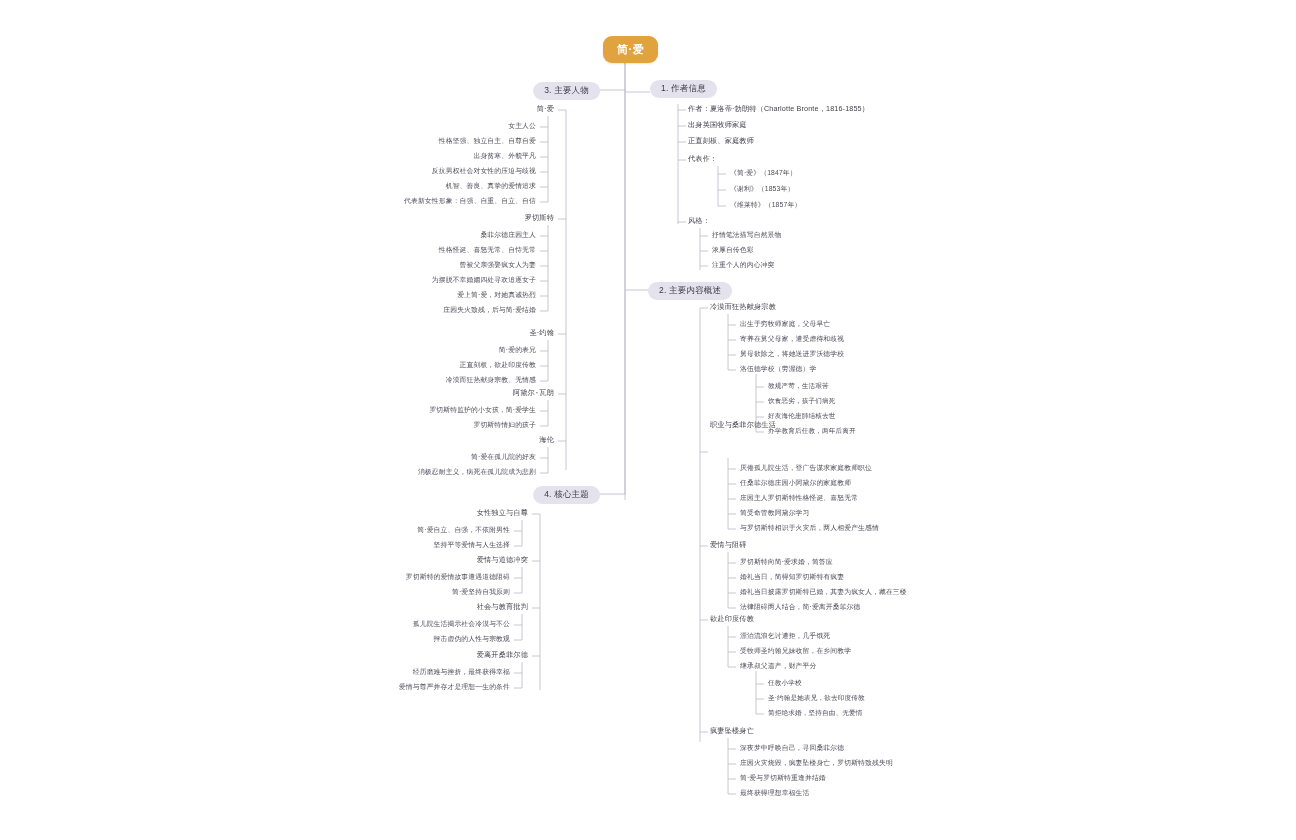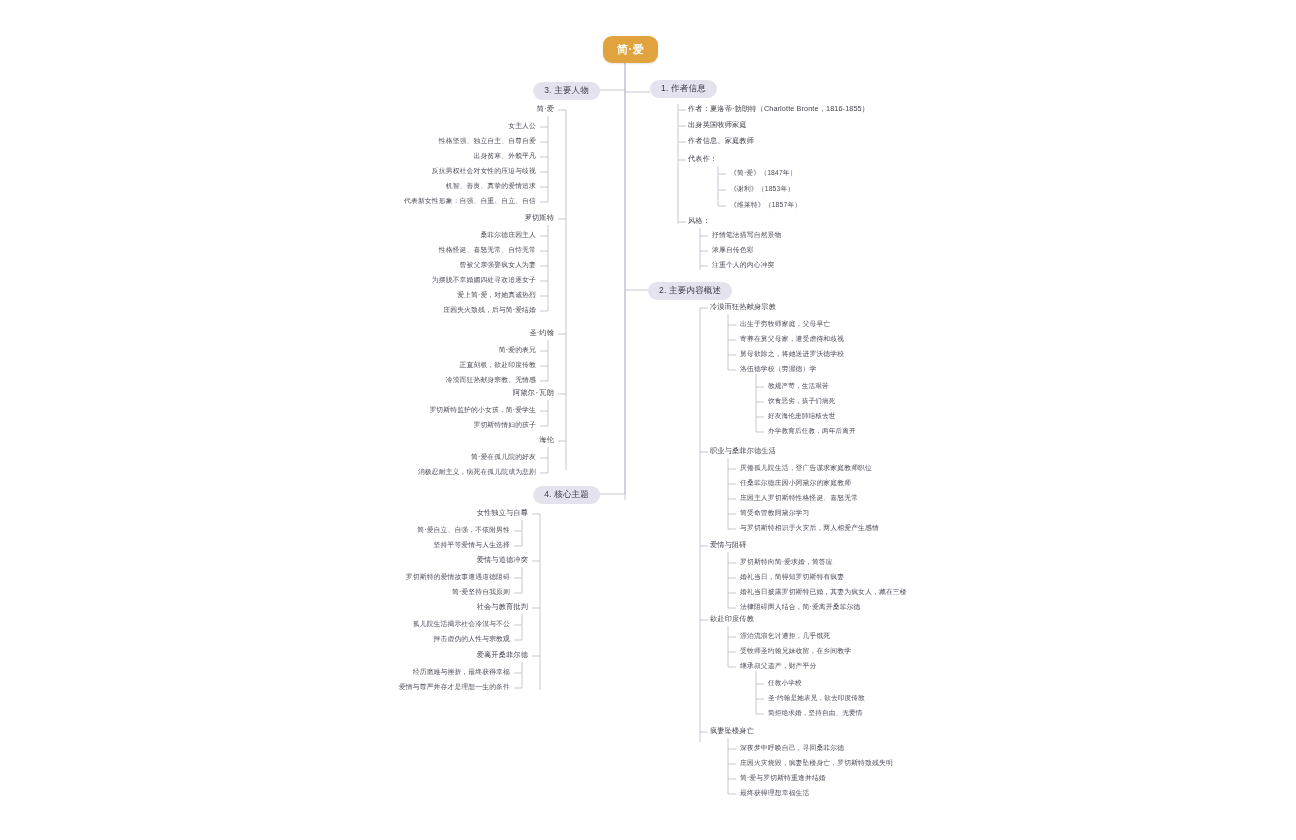--- a/index.html
+++ b/index.html
@@ -168,40 +168,40 @@
       <path d="M 532 656 L 540 656" stroke="#b9b8c8" fill="none" stroke-width="0.8"></path>
       <path d="M 522 662 L 522 688" stroke="#b9b8c8" fill="none" stroke-width="0.8"></path>
       <path d="M 514 673 L 522 673" stroke="#b9b8c8" fill="none" stroke-width="0.8"></path>
       <path d="M 514 688 L 522 688" stroke="#b9b8c8" fill="none" stroke-width="0.8"></path>
     </svg>
   <div id="nodes">
       <div class="node root" style="left: 603px; top: 36px;">简·爱</div>
       <div class="node branch" style="left: 650px; top: 80px;">1. 作者信息</div>
       <div class="node leaf l2" style="left: 688px; top: 105px;">作者：夏洛蒂·勃朗特（Charlotte Bronte，1816-1855）</div>
       <div class="node leaf l2" style="left: 688px; top: 121px;">出身英国牧师家庭</div>
-      <div class="node leaf l2" style="left: 688px; top: 137px;">作者信息、家庭教师</div>
+      <div class="node leaf l2" style="left: 688px; top: 137px;">正直刻板、家庭教师</div>
       <div class="node leaf l2" style="left: 688px; top: 155px;">代表作：</div>
       <div class="node leaf l2" style="left: 688px; top: 217px;">风格：</div>
       <div class="node leaf l3" style="left: 730px; top: 169px;">《简·爱》（1847年）</div>
       <div class="node leaf l3" style="left: 730px; top: 185px;">《谢利》（1853年）</div>
       <div class="node leaf l3" style="left: 730px; top: 201px;">《维莱特》（1857年）</div>
       <div class="node leaf l3" style="left: 712px; top: 231px;">抒情笔法描写自然景物</div>
       <div class="node leaf l3" style="left: 712px; top: 246px;">浓厚自传色彩</div>
       <div class="node leaf l3" style="left: 712px; top: 261px;">注重个人的内心冲突</div>
       <div class="node branch" style="left: 648px; top: 282px;">2. 主要内容概述</div>
       <div class="node leaf l2" style="left: 710px; top: 303px;">冷漠而狂热献身宗教</div>
       <div class="node leaf l3" style="left: 740px; top: 320px;">出生于穷牧师家庭，父母早亡</div>
       <div class="node leaf l3" style="left: 740px; top: 335px;">寄养在舅父母家，遭受虐待和歧视</div>
       <div class="node leaf l3" style="left: 740px; top: 350px;">舅母欲除之，将她送进罗沃德学校</div>
       <div class="node leaf l3" style="left: 740px; top: 365px;">洛伍德学校（劳渥德）学</div>
       <div class="node leaf l4" style="left: 768px; top: 382px;">教规严苛，生活艰苦</div>
       <div class="node leaf l4" style="left: 768px; top: 397px;">饮食恶劣，孩子们病死</div>
       <div class="node leaf l4" style="left: 768px; top: 412px;">好友海伦患肺结核去世</div>
       <div class="node leaf l4" style="left: 768px; top: 427px;">办学教育后任教，两年后离开</div>
-      <div class="node leaf l2" style="left: 710px; top: 447px; text-align: right;">职业与桑菲尔德生活</div>
+      <div class="node leaf l2" style="left: 710px; top: 421px; text-align: right;">职业与桑菲尔德生活</div>
       <div class="node leaf l3" style="left: 740px; top: 464px;">厌倦孤儿院生活，登广告谋求家庭教师职位</div>
       <div class="node leaf l3" style="left: 740px; top: 479px;">任桑菲尔德庄园小阿黛尔的家庭教师</div>
       <div class="node leaf l3" style="left: 740px; top: 494px;">庄园主人罗切斯特性格怪诞、喜怒无常</div>
       <div class="node leaf l3" style="left: 740px; top: 509px;">简受命管教阿黛尔学习</div>
       <div class="node leaf l3" style="left: 740px; top: 524px;">与罗切斯特相识于火灾后，两人相爱产生感情</div>
       <div class="node leaf l2" style="left: 710px; top: 541px;">爱情与阻碍</div>
       <div class="node leaf l3" style="left: 740px; top: 558px;">罗切斯特向简·爱求婚，简答应</div>
       <div class="node leaf l3" style="left: 740px; top: 573px;">婚礼当日，简得知罗切斯特有疯妻</div>
       <div class="node leaf l3" style="left: 740px; top: 588px;">婚礼当日披露罗切斯特已婚，其妻为疯女人，藏在三楼</div>
       <div class="node leaf l3" style="left: 740px; top: 603px;">法律阻碍两人结合，简·爱离开桑菲尔德</div>

